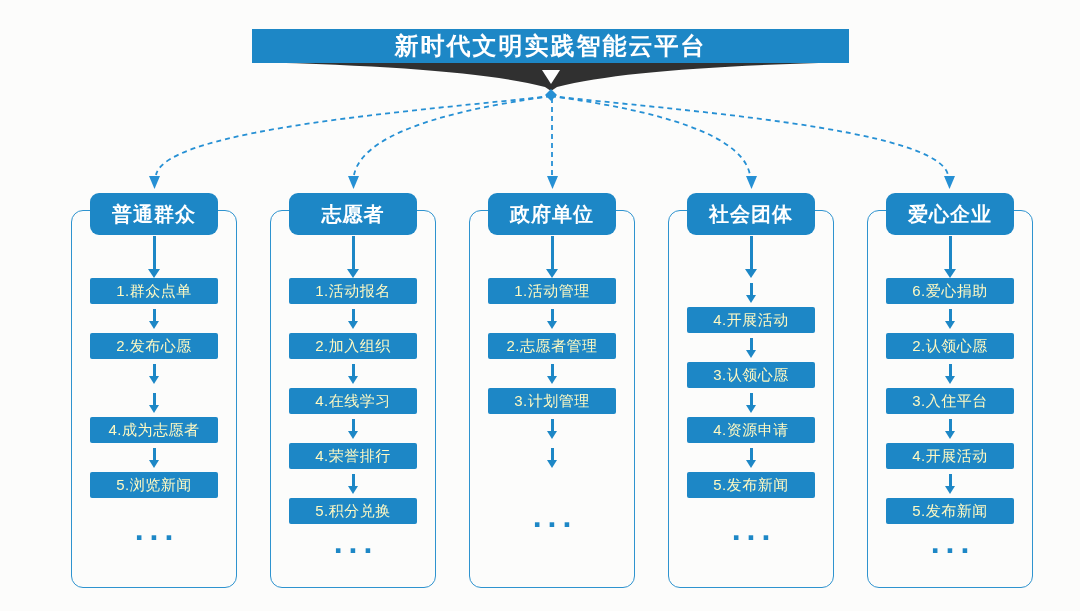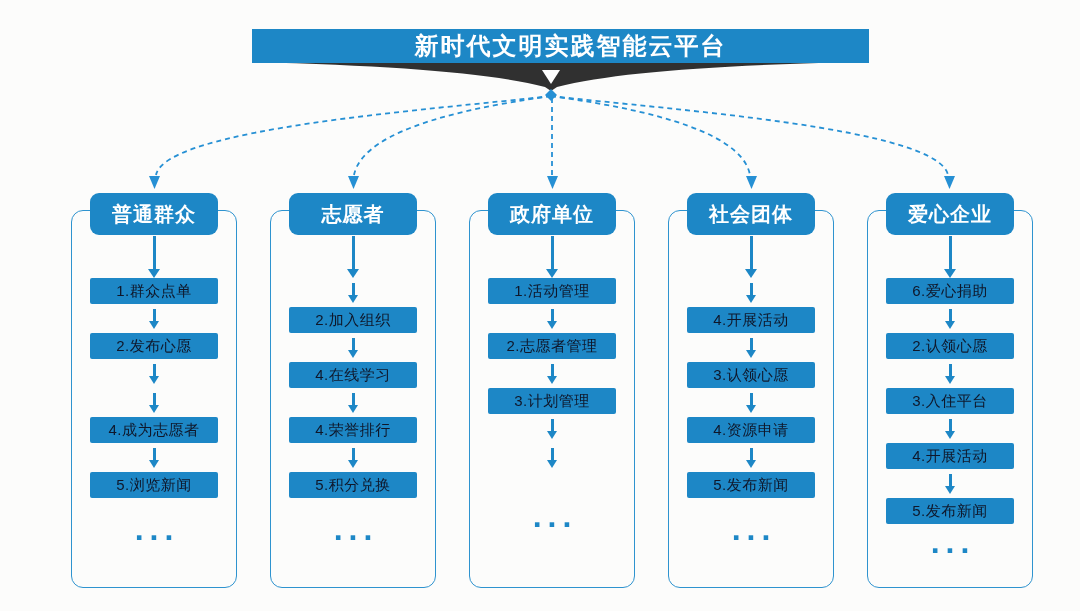--- a/index.html
+++ b/index.html
@@ -27,21 +27,20 @@
     width: 597px; height: 34px;
     background: #1d87c6;
     color: #ffffff;
     font-size: 24px;
     font-weight: bold;
     letter-spacing: 2px;
     display: flex;
     align-items: center;
     justify-content: center;
     z-index: 2;
-    padding-left: 20px;
   }
   
   .columns {
     position: absolute;
     left: 71px; top: 193px;
     display: flex;
     gap: 33px;
   }
   .column {
     position: relative;
@@ -73,21 +72,21 @@
     align-items: center;
     justify-content: center;
     flex: none;
   }
   .item {
     position: relative;
     z-index: 1;
     width: 128px; height: 26px;
     background: #1d87c6;
     border-radius: 2px;
-    color: #0f172a;
+    color: #fef9c3;
     font-size: 15px;
     font-weight: 500;
     letter-spacing: 0.5px;
     display: flex;
     align-items: center;
     justify-content: center;
     flex: none;
   }
   .flow-arrow {
     display: flex;
@@ -198,20 +197,21 @@
         </div>
     </div>
 
     <div class="column">
       <div class="col-frame"></div>
       <div class="col-header">志愿者</div>
       <div class="flow-arrow long">
           <div class="stem"></div>
           <div class="head"></div>
         </div>
+      <div class="item">1.活动报名</div>
       <div class="flow-arrow short">
           <div class="stem"></div>
           <div class="head"></div>
         </div>
       <div class="item">2.加入组织</div>
       <div class="flow-arrow short">
           <div class="stem"></div>
           <div class="head"></div>
         </div>
       <div class="item">4.在线学习</div>

